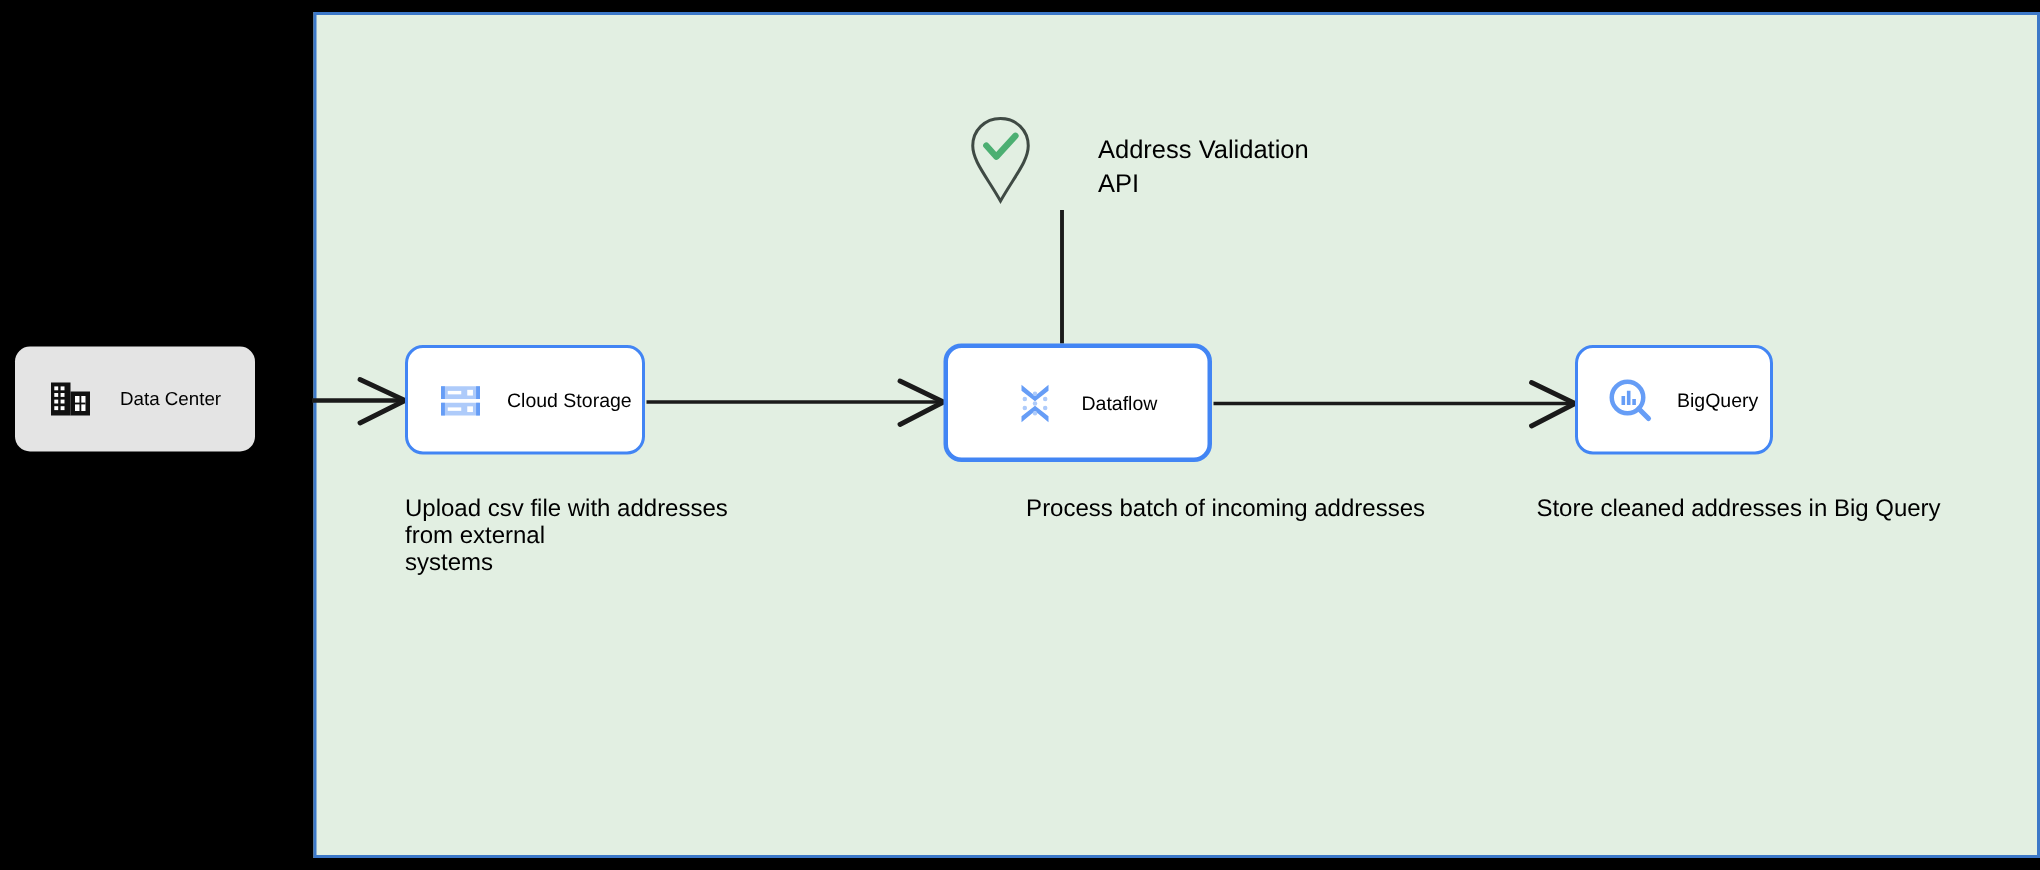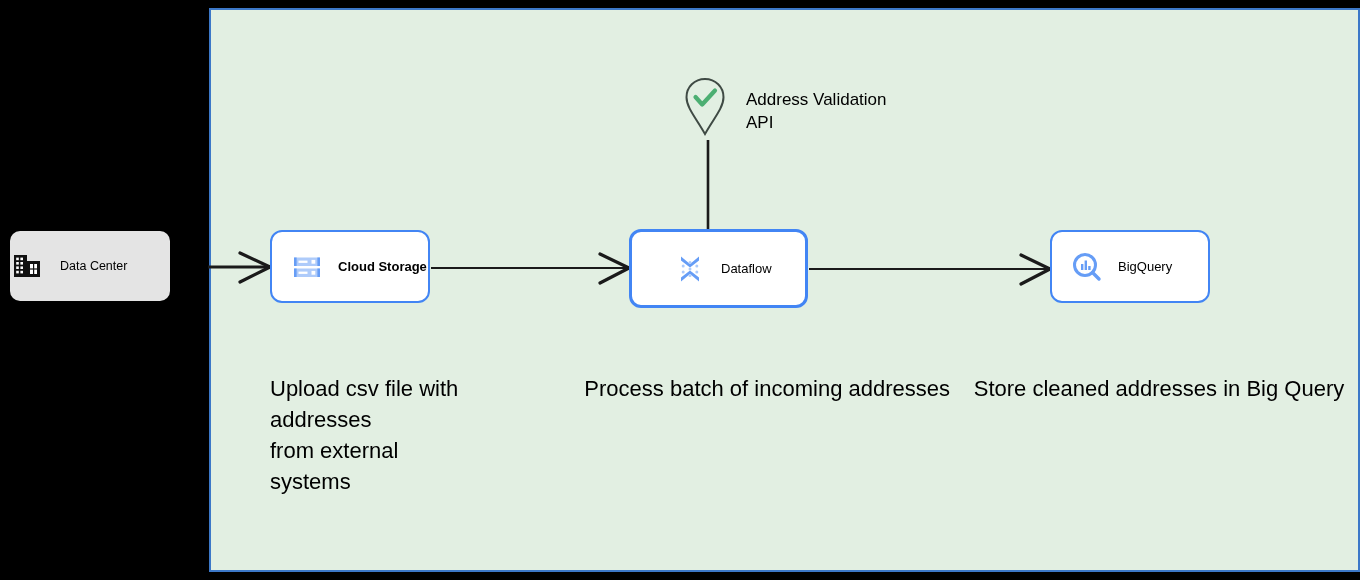--- a/index.html
+++ b/index.html
@@ -59,57 +59,59 @@
     align-items: center;
     justify-content: center;
   }
   .node .node-label {
     margin-left: 14px;
     font-size: 13px;
     color: #000000;
     white-space: nowrap;
   }
 
-  #node-cloud-storage { left: 270px; top: 230px; width: 160px; height: 73px; font-weight: bold; }
+  #node-cloud-storage { left: 270px; top: 230px; width: 160px; height: 73px; }
   #node-dataflow      { left: 629px; top: 229px; width: 179px; height: 79px; padding-left: 41px; }
-  #node-bigquery      { left: 1050px; top: 230px; width: 160px; height: 73px; }
+  #node-bigquery      { left: 1050px; top: 230px; width: 132px; height: 73px; }
 
   
   #node-datacenter {
     position: absolute;
     left: 10px;
     top: 231px;
     width: 160px;
     height: 70px;
     background: #e4e4e4;
     border-radius: 10px;
     box-sizing: border-box;
     display: flex;
     align-items: center;
+    padding-left: 20px;
   }
   #node-datacenter .node-icon {
     width: 34px; height: 34px; flex: 0 0 34px;
     display: flex; align-items: center; justify-content: center;
   }
   #node-datacenter .node-label {
     margin-left: 16px;
     font-size: 12.5px;
     color: #000000;
     white-space: nowrap;
   }
 
   
   #node-address-api {
     position: absolute;
-    left: 682px;
+    left: 644px;
     top: 76px;
     width: 280px;
     height: 70px;
     display: flex;
     align-items: flex-start;
+    gap: 24px;
   }
   #node-address-api .pin-icon {
     width: 46px;
     height: 62px;
     flex: 0 0 46px;
     display: flex;
     align-items: flex-start;
     justify-content: center;
   }
   #node-address-api .api-label {
@@ -117,25 +119,24 @@
     margin-top: 12px;
     font-size: 17px;
     line-height: 23px;
     color: #000000;
     white-space: pre-line;
   }
 
   
   .caption {
     position: absolute;
-    font-size: 22px;
-    line-height: 31px;
+    font-size: 16px;
+    line-height: 18px;
     color: #000000;
     white-space: pre-line;
-    margin-top: 42px;
   }
   #caption-upload   { left: 270px; top: 331px; width: 230px; }
   #caption-process  { left: 520px; top: 331px; width: 430px; text-align: right; }
   #caption-store    { left: 950px; top: 331px; width: 418px; text-align: center; }
 
   
   #connectors {
     position: absolute;
     left: 0; top: 0;
     width: 1360px;

